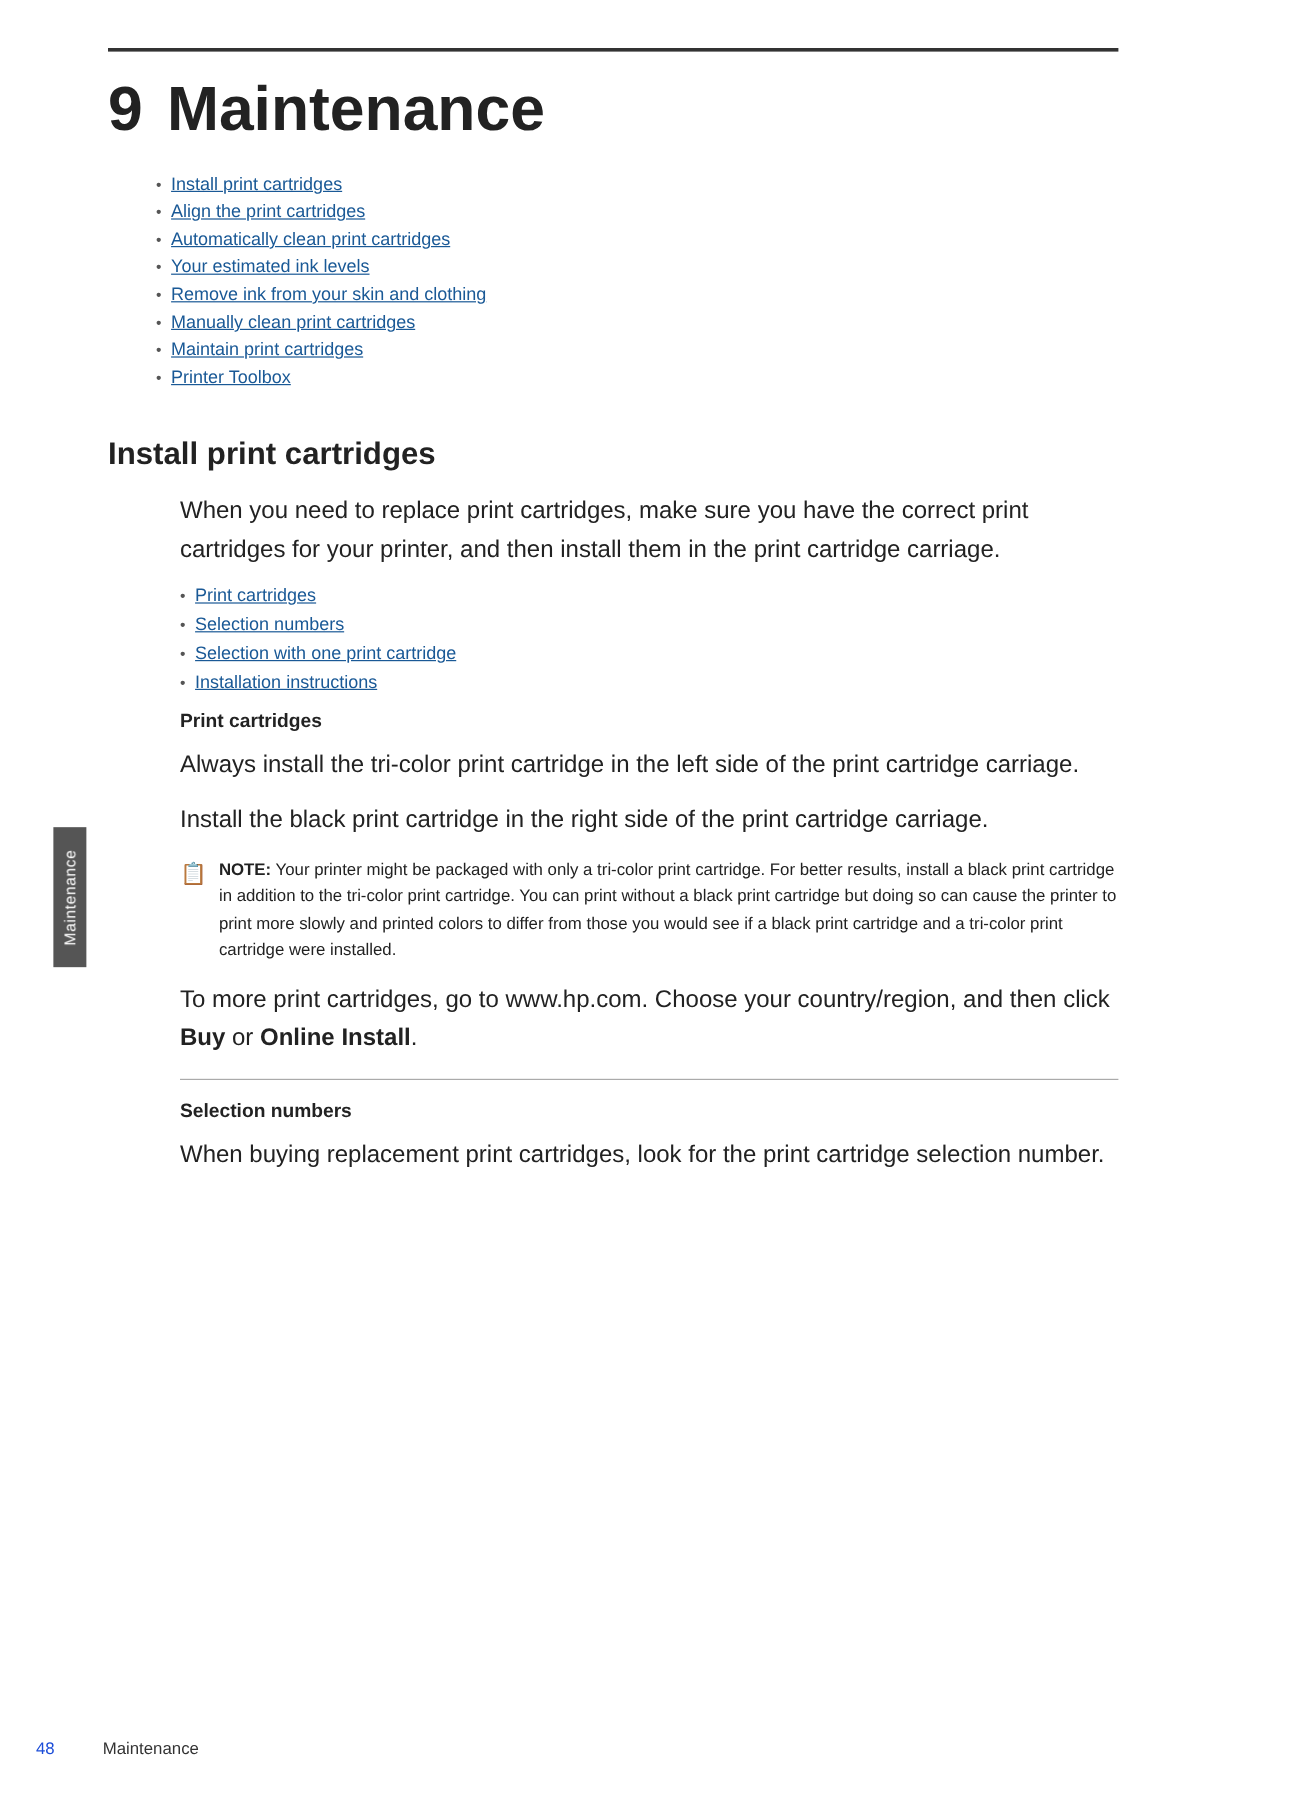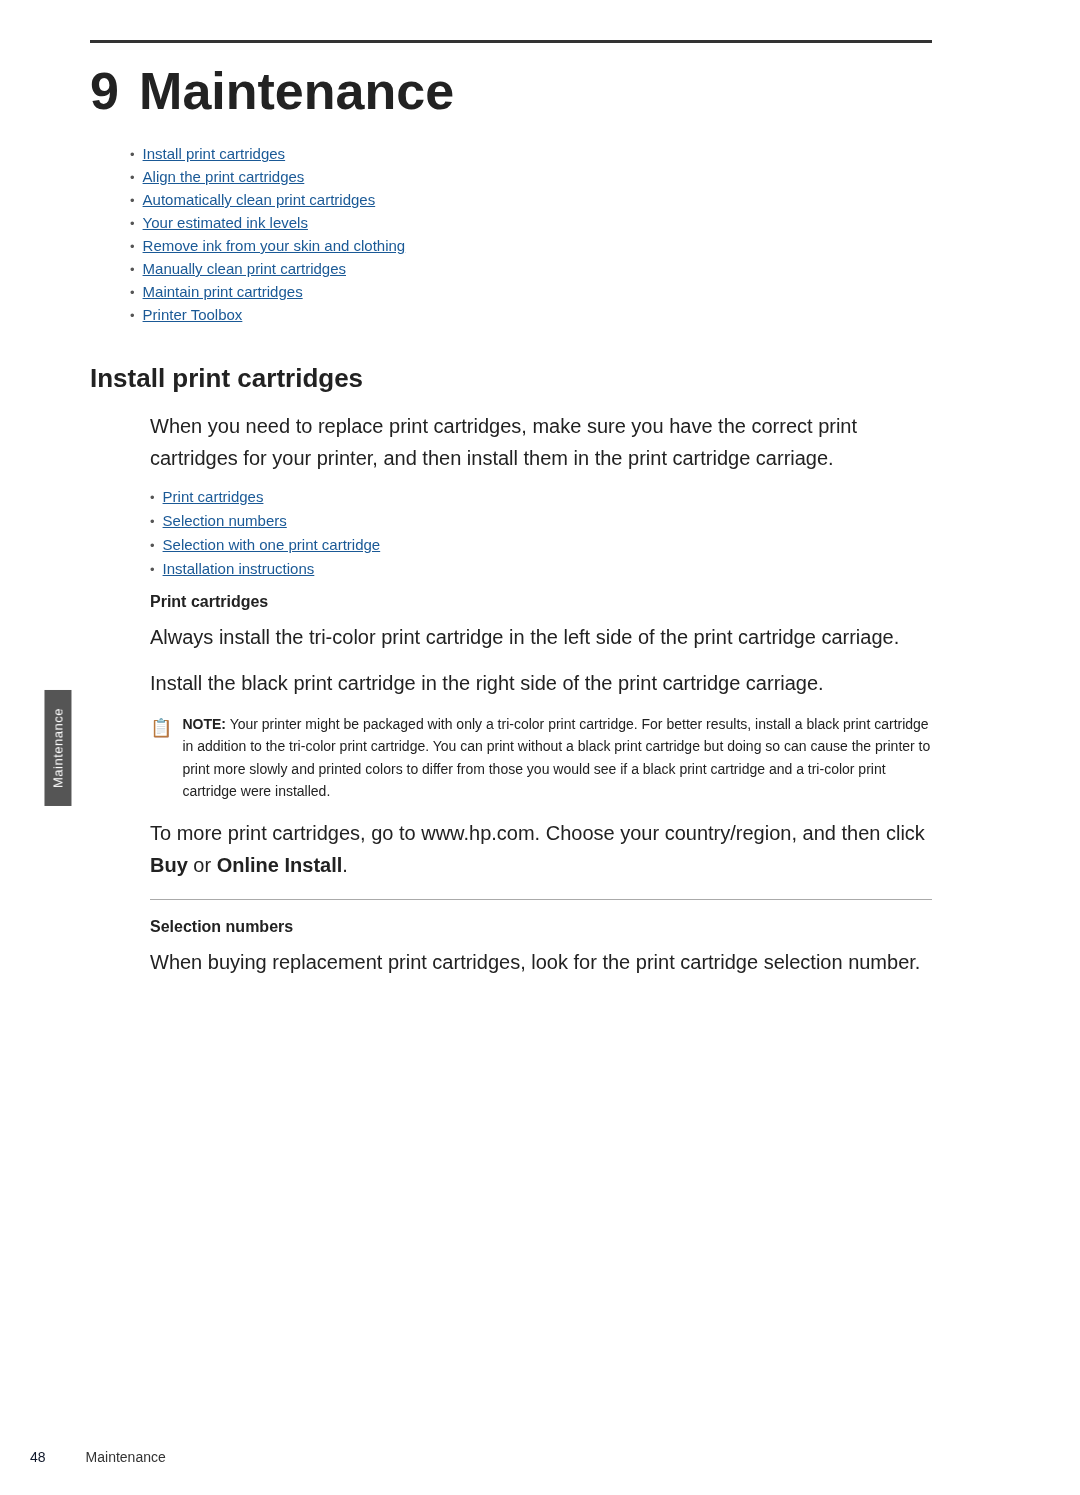--- a/index.html
+++ b/index.html
@@ -194,21 +194,21 @@
       position: absolute;
       bottom: 30px;
       left: 30px;
       font-size: 14px;
       color: #333;
       display: flex;
       gap: 40px;
     }
 
     .footer-page {
-      color: #0f172a;
+      color: #1d4ed8;
     }
 
     .footer-section {
       color: #333;
     }
   </style>
 </head>
 <body>
 
 <div class="sidebar-tab">Maintenance</div>

